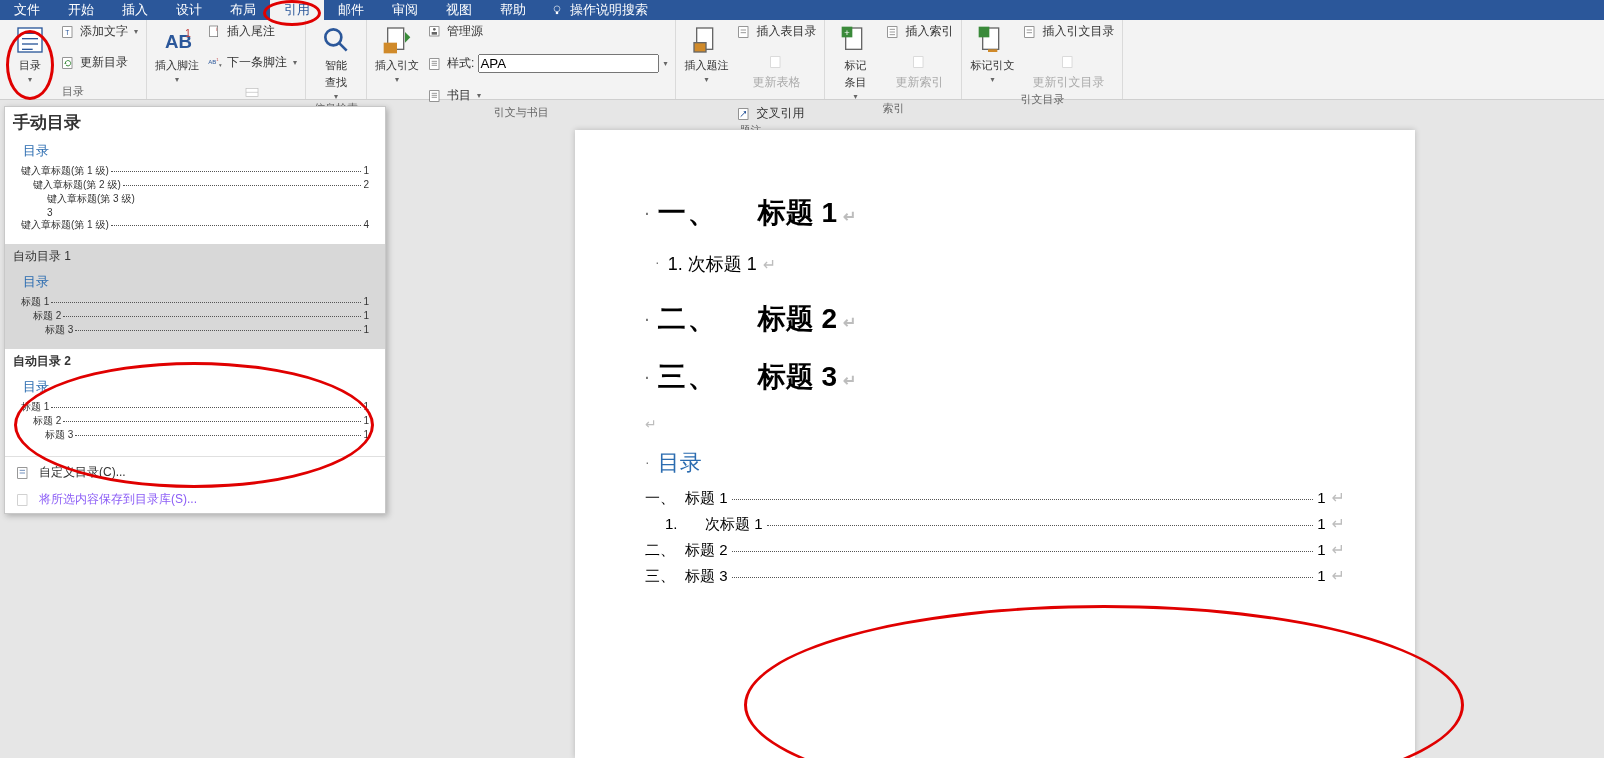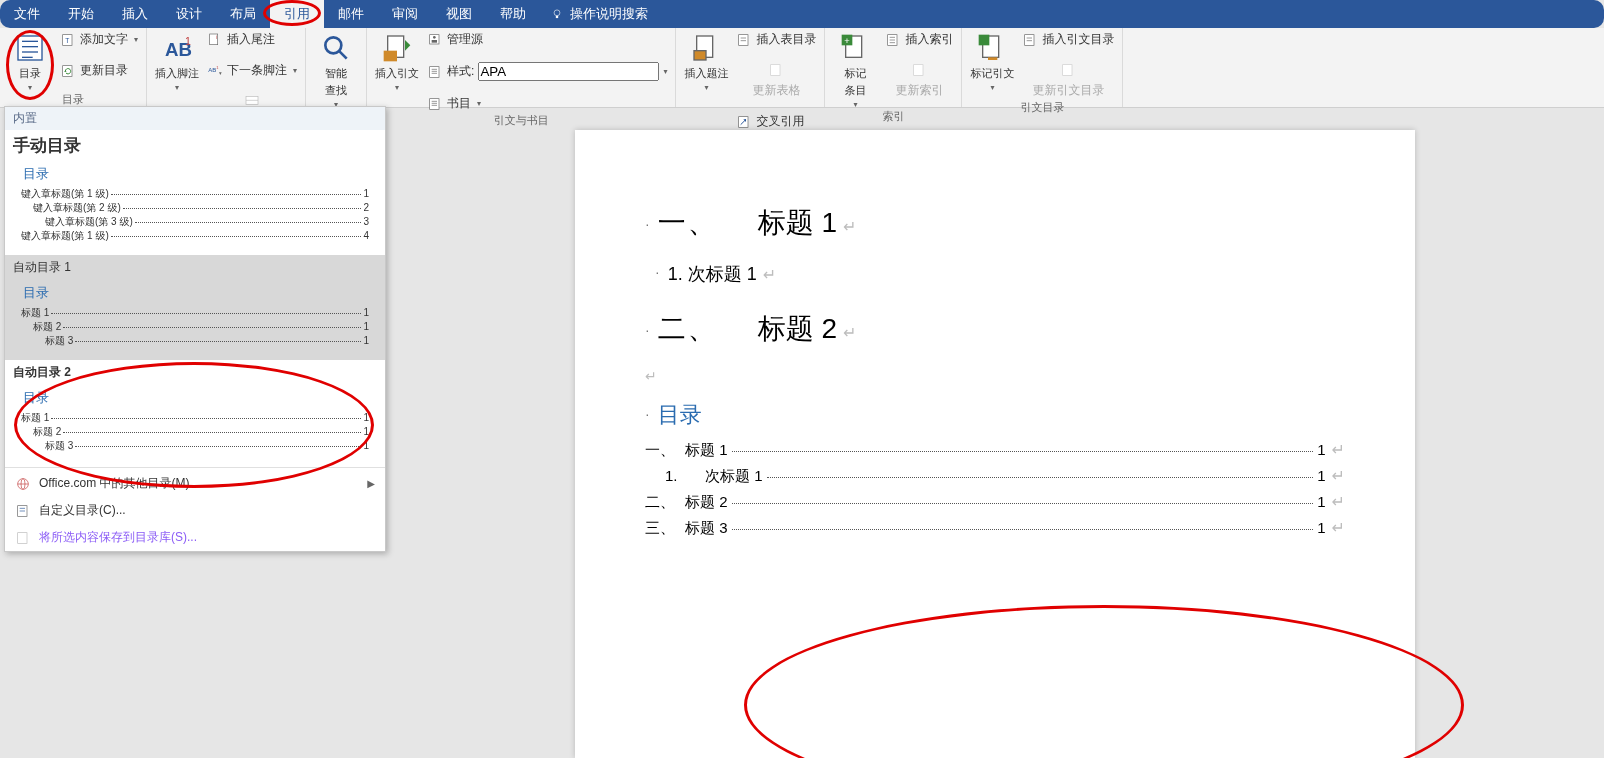--- a/index.html
+++ b/index.html
@@ -1,19 +1,19 @@
 <!DOCTYPE html>
 <html><head>
 <meta charset="utf-8">
 <style>
 * { margin:0; padding:0; box-sizing:border-box; font-family:"Microsoft YaHei","SimSun",Arial,sans-serif; }
 body { width:1604px; height:758px; background:#e6e6e6; overflow:hidden; position:relative; }
 
 
-.menubar{ background:#2b579a; height:28px; display:flex; align-items:stretch; color:#fff; font-size:13px;border-radius:10px; }
+.menubar{ background:#2b579a; height:20px; display:flex; align-items:stretch; color:#fff; font-size:13px; }
 .menubar .tab{ padding:0 14px; display:flex; align-items:center; cursor:pointer; }
 .menubar .tab.active{ background:#f3f3f3; color:#2b579a; }
 .menubar .search{ display:flex; align-items:center; gap:6px; padding:0 10px; }
 .menubar .bulb{ width:14px; height:14px; }
 
 
 .ribbon{ background:#f3f3f3; height:80px; display:flex; border-bottom:1px solid #cfcfcf; }
 .group{ display:flex; flex-direction:column; justify-content:space-between; padding:2px 6px 0 6px; border-right:1px solid #dadada; }
 .group-body{ display:flex; align-items:flex-start; gap:4px; flex:1; }
 .group-label{ font-size:11px; color:#666; text-align:center; padding-bottom:2px; }
@@ -37,21 +37,21 @@
 .toc-line .pg{ white-space:nowrap; }
 .dd-sep{ height:1px; background:#e0e0e0; margin:2px 0; }
 .dd-menuitem{ display:flex; align-items:center; gap:8px; padding:5px 10px; }
 .dd-menuitem.disabled{ color:#8b5cf6; }
 .dd-menuitem .ic{ width:16px; height:16px; flex:none; }
 .dd-menuitem .arrow{ margin-left:auto; color:#666; font-size:10px;}
 
 
 .docwrap{ position:absolute; left:386px; right:0; top:106px; bottom:0; display:flex; justify-content:center; overflow:hidden; }
 .page{ width:840px; background:#fff; margin-top:24px; box-shadow:0 0 6px rgba(0,0,0,.2); padding:50px 70px 40px 70px; position:relative; }
-.h1{ font-size:28px; font-weight:normal; margin:24px 0 20px 0; }
+.h1{ font-size:28px; font-weight:bold; margin:14px 0 20px 0; }
 .h1 .num{ letter-spacing:2px; margin-right:40px; }
 .ret{ color:#bdbdbd; font-size:16px; margin-left:6px; }
 .sub{ font-size:18px; margin:4px 0 24px 10px;}
 .doc-toc-title{ color:#2b6cb0; font-size:22px; margin:16px 0 10px 0; }
 .doc-toc-line{ display:flex; align-items:baseline; font-size:15px; margin:6px 0; }
 .doc-toc-line .num{ width:40px; }
 .doc-toc-line.indent .num{ margin-left:20px; }
 .doc-toc-line .txt{ white-space:nowrap; }
 .doc-toc-line .dots{ flex:1; border-bottom:1.2px dotted #555; margin:0 4px; position:relative; top:-3px;}
 .doc-toc-line .pg{ white-space:nowrap; }
@@ -359,36 +359,35 @@
             </span>
             <span>更新引文目录</span>
           </div>
         </div>
       </div>
       <div class="group-label">引文目录</div>
     </div>
   </div>
 
 <div class="dropdown" id="dropdown">
-    <div class="dd-section-head">内置</div>
     <div class="dd-entry">
       <div style="font-weight: bold; font-size: 17px;">手动目录</div>
       <div class="dd-preview">
         <div class="dd-preview-title">目录</div>
         <div class="toc-line" style="padding-left: 0px;">
           <span class="label">键入章标题(第 1 级)</span>
           <span class="dots"></span>
           <span class="pg">1</span>
         </div>
         <div class="toc-line" style="padding-left: 12px;">
           <span class="label">键入章标题(第 2 级)</span>
           <span class="dots"></span>
           <span class="pg">2</span>
         </div>
-        <div class="toc-line" style="padding-left: 24px;">
+        <div class="toc-line" style="padding-left: 24px; flex-direction: column;">
           <span class="label">键入章标题(第 3 级)</span>
           <span class="dots"></span>
           <span class="pg">3</span>
         </div>
         <div class="toc-line" style="padding-left: 0px;">
           <span class="label">键入章标题(第 1 级)</span>
           <span class="dots"></span>
           <span class="pg">4</span>
         </div>
       </div>
@@ -429,31 +428,20 @@
           <span class="pg">1</span>
         </div>
         <div class="toc-line" style="padding-left: 24px;">
           <span class="label">标题 3</span>
           <span class="dots"></span>
           <span class="pg">1</span>
         </div>
       </div>
     </div>
     <div class="dd-sep"></div>
-    <div class="dd-menuitem">
-      <span class="ic">
-        <svg width="16" height="16" viewBox="0 0 24 24">
-          <circle cx="12" cy="12" r="8" fill="none" stroke="#c24141"></circle>
-          <ellipse cx="12" cy="12" rx="3" ry="8" fill="none" stroke="#c24141"></ellipse>
-          <line x1="4" y1="12" x2="20" y2="12" stroke="#c24141"></line>
-        </svg>
-      </span>
-      <span>Office.com 中的其他目录(M)</span>
-      <span class="arrow">▶</span>
-    </div>
     <div class="dd-menuitem">
       <span class="ic">
         <svg width="16" height="16" viewBox="0 0 24 24">
           <rect x="4" y="4" width="14" height="16" fill="#fff" stroke="#666"></rect>
           <line x1="7" y1="8" x2="15" y2="8" stroke="#2b579a"></line>
           <line x1="7" y1="12" x2="15" y2="12" stroke="#2b579a"></line>
         </svg>
       </span>
       <span>自定义目录(C)...</span>
     </div>
@@ -465,20 +453,21 @@
       </span>
       <span>将所选内容保存到目录库(S)...</span>
     </div>
   </div>
 
 <div class="docwrap">
   <div class="page" id="page">
       <div class="h1"><span class="bullet">·</span><span class="num">一、</span><span>标题 1</span><span class="ret">↵</span></div>
       <div class="sub"><span class="bullet">·</span>1. 次标题 1<span class="ret">↵</span></div>
       <div class="h1"><span class="bullet">·</span><span class="num">二、</span><span>标题 2</span><span class="ret">↵</span></div>
+      <div class="h1"><span class="bullet">·</span><span class="num">三、</span><span>标题 3</span><span class="ret">↵</span></div>
       <div class="para-mark">↵</div>
       <div class="doc-toc-title"><span class="bullet" style="color:#777">·</span>目录</div>
       <div class="doc-toc-line">
         <span class="num">一、</span>
         <span class="txt">标题 1</span>
         <span class="dots"></span>
         <span class="pg">1</span>
         <span class="ret">↵</span>
       </div>
       <div class="doc-toc-line indent">

